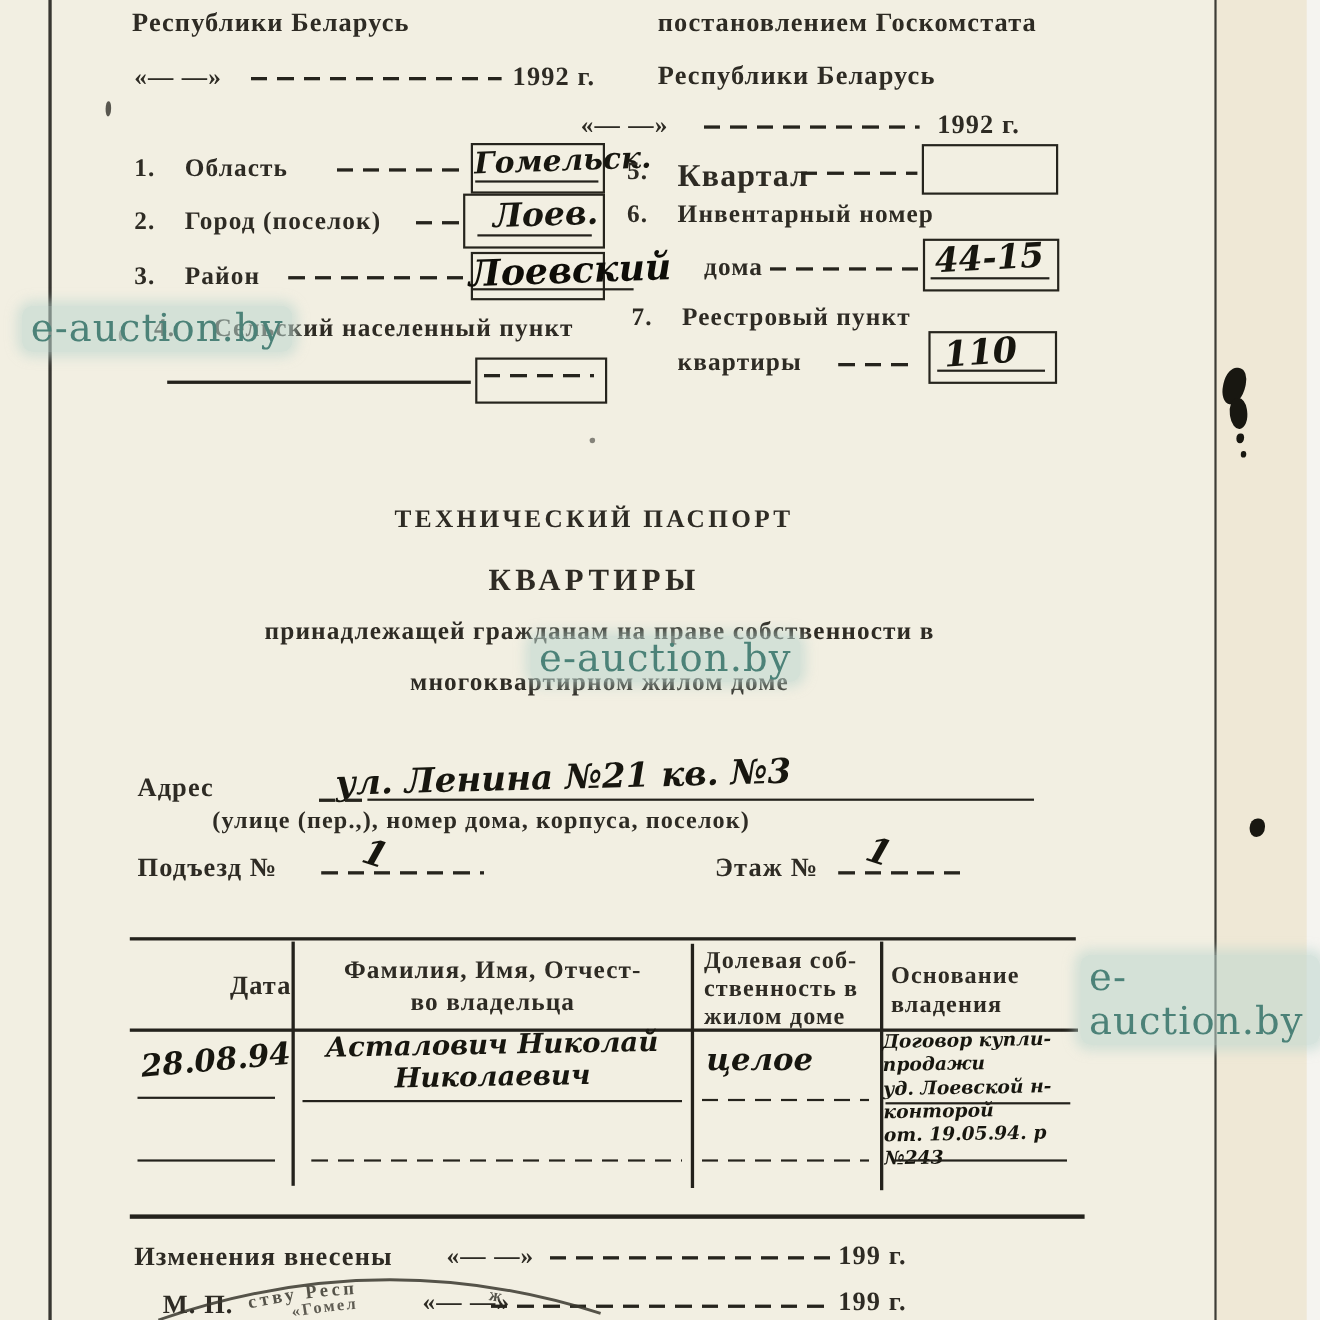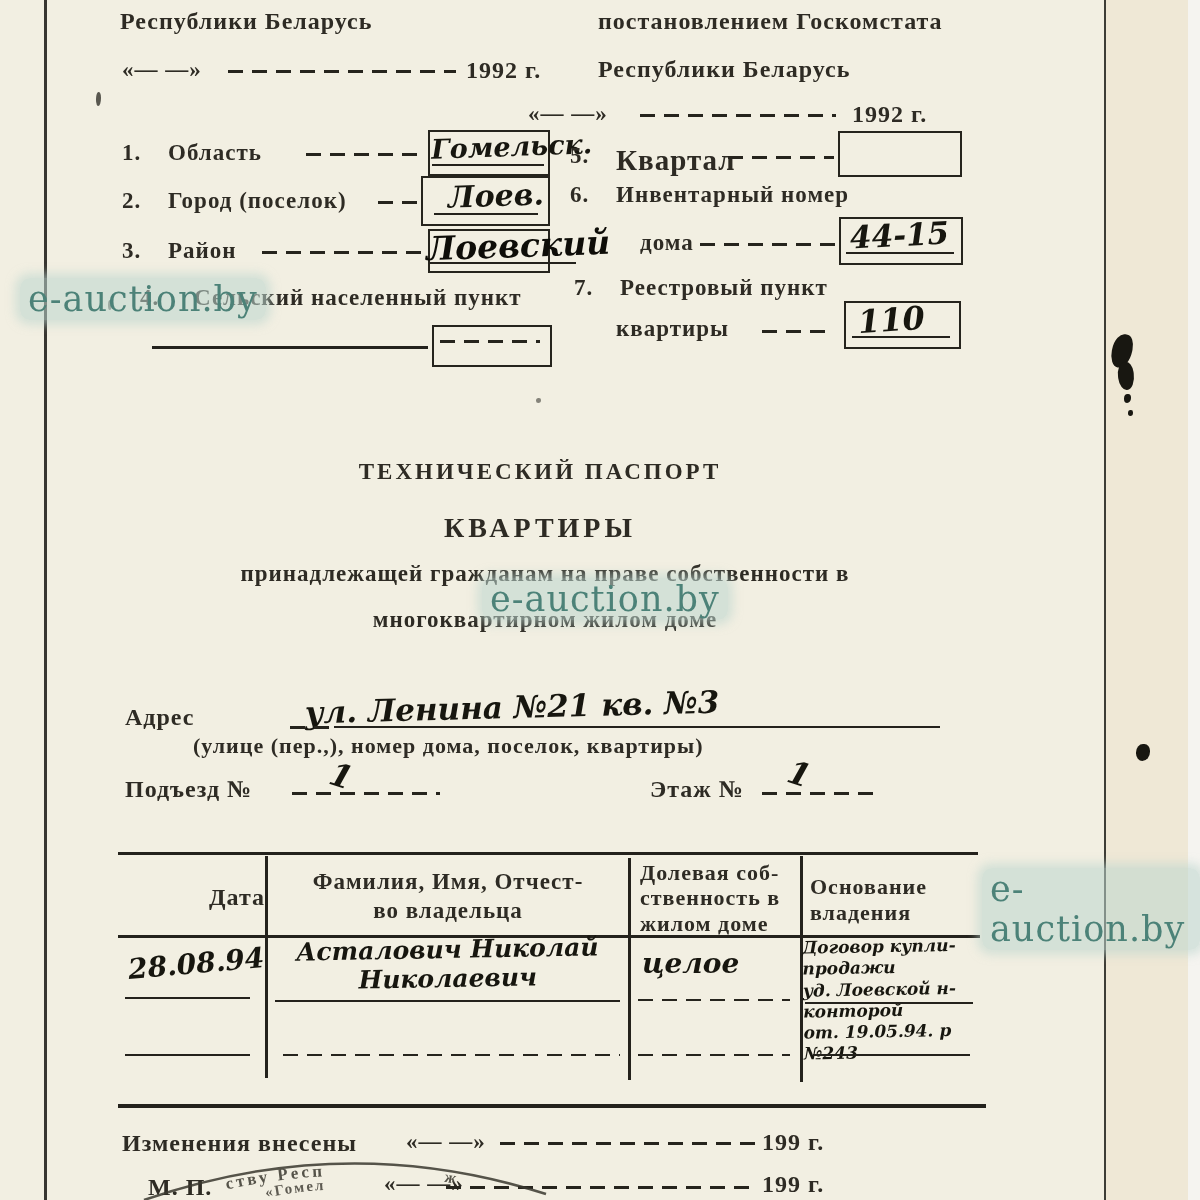--- a/index.html
+++ b/index.html
@@ -121,21 +121,21 @@
 
   <div class="pt" style="left:250px;top:458px;width:580px;text-align:center;font-size:23px;letter-spacing:3px;">ТЕХНИЧЕСКИЙ  ПАСПОРТ</div>
   <div class="pt" style="left:250px;top:510px;width:580px;text-align:center;font-size:28px;letter-spacing:4px;">КВАРТИРЫ</div>
   <div class="pt" style="left:150px;top:560px;width:790px;text-align:center;font-size:23px;">принадлежащей  гражданам  на  праве  собственности  в</div>
   <div class="pt" style="left:150px;top:606px;width:790px;text-align:center;font-size:23px;">многоквартирном  жилом  доме</div>
 
   <div class="pt" style="left:125px;top:702px;font-size:24px;">Адрес</div>
   <div class="hw" style="left:305px;top:690px;font-size:31px;transform:rotate(-1.5deg);white-space:nowrap;">ул. Ленина №21 кв. №3</div>
   <div class="dash" style="left:290px;top:726px;width:44px;"></div>
   <div class="sol" style="left:334px;top:726px;width:606px;"></div>
-  <div class="pt" style="left:193px;top:732px;font-size:22px;">(улице  (пер.,),  номер  дома,  поселок,  квартиры)</div>
+  <div class="pt" style="left:193px;top:732px;font-size:22px;">(улице  (пер.,),  номер  дома,  корпуса,  поселок)</div>
 
   <div class="pt" style="left:125px;top:774px;font-size:24px;">Подъезд  №</div>
   <div class="dash" style="left:292px;top:792px;width:148px;"></div>
   <div class="hw" style="left:330px;top:758px;font-size:32px;transform:rotate(18deg);">1</div>
 
   <div class="pt" style="left:650px;top:774px;font-size:24px;">Этаж  №</div>
   <div class="dash" style="left:762px;top:792px;width:118px;"></div>
   <div class="hw" style="left:788px;top:756px;font-size:32px;transform:rotate(18deg);">1</div>
 
   <div class="sol" style="left:118px;top:852px;width:860px;height:3px;"></div>

